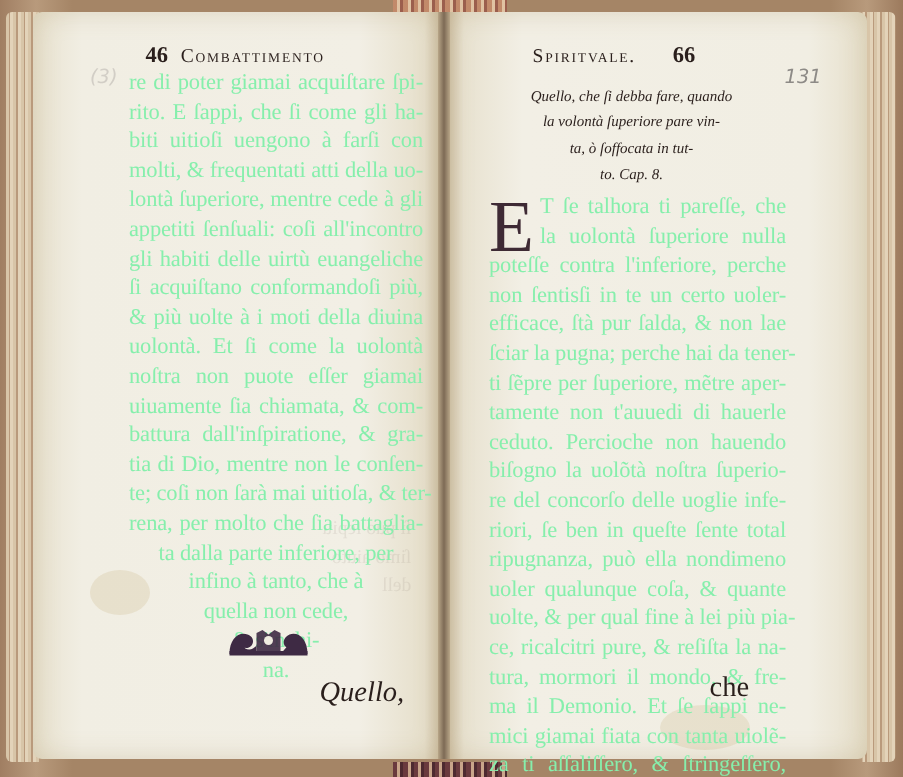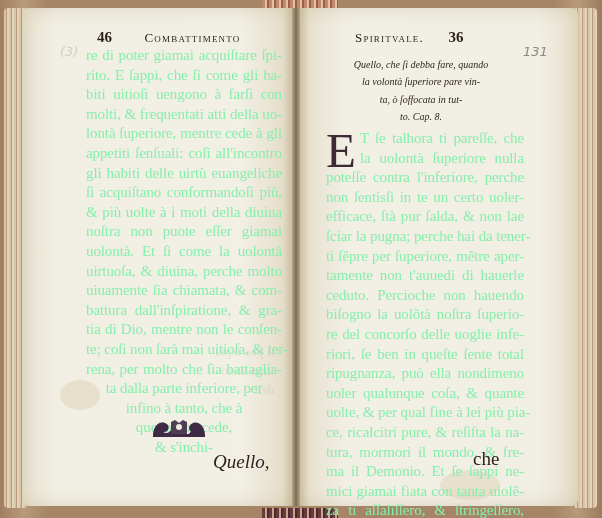--- a/index.html
+++ b/index.html
@@ -58,21 +58,21 @@
   .line { white-space: nowrap; text-align: justify; text-align-last: justify; }
   .line.center { text-align: left; text-align-last: center; }
   .left-body { left: 86px; top: 46px; width: 196px; }
   .right-body { left: 326px; top: 129px; width: 198px; }
   .header {
     position: absolute; font-size: 13px; letter-spacing: 1.2px; color: #2a1f1c;
     font-variant: small-caps;
   }
   .page-num { font-size: 15px; letter-spacing: 0; font-weight: bold; font-variant: normal; }
   .left-header { left: 97px; top: 29px; width: 180px; }
-  .left-header .page-num { margin-right: 28px; }
+  .left-header .page-num { margin-right: 4px; }
   .right-header { left: 355px; top: 29px; width: 140px; }
   .right-header .page-num { margin-left: 20px; }
   .pencil-num {
     position: absolute; font-family: "DejaVu Sans", sans-serif; font-size: 13px;
     color: #8d8a86; font-style: italic;
   }
   .pencil-left { left: 60px; top: 44px; color: #d2cec6; }
   .pencil-right { left: 523px; top: 44px; }
   .chapter-title {
     position: absolute; left: 318px; top: 56px; width: 206px;
@@ -125,49 +125,49 @@
 <div class="text left-body">
   <div class="line">re di poter giamai acquiſtare ſpi-</div>
   <div class="line">rito. E ſappi, che ſi come gli ha-</div>
   <div class="line">biti uitioſi uengono à farſi con</div>
   <div class="line">molti, &amp; frequentati atti della uo-</div>
   <div class="line">lontà ſuperiore, mentre cede à gli</div>
   <div class="line">appetiti ſenſuali: coſi all'incontro</div>
   <div class="line">gli habiti delle uirtù euangeliche</div>
   <div class="line">ſi acquiſtano conformandoſi più,</div>
   <div class="line">&amp; più uolte à i moti della diuina</div>
+  <div class="line">uolontà. Et ſi come la uolontà</div>
   <div class="line">noſtra non puote eſſer giamai</div>
-  <div class="line">uolontà. Et ſi come la uolontà</div>
-  <div class="line">uirtuoſa, &amp; diuina, perche molto</div>
   <div class="line">uiuamente ſia chiamata, &amp; com-</div>
   <div class="line">battura dall'inſpiratione, &amp; gra-</div>
   <div class="line">tia di Dio, mentre non le conſen-</div>
   <div class="line">te; coſi non ſarà mai uitioſa, &amp; ter-</div>
   <div class="line">rena, per molto che ſia battaglia-</div>
   <div class="line center" style="padding:0 10px;">ta dalla parte inferiore, per</div>
   <div class="line center">infino à tanto, che à</div>
   <div class="line center">quella non cede,</div>
   <div class="line center">&amp; s'inchi-</div>
+  <div class="line center">na.</div>
 </div>
 
 <svg class="ornament" viewBox="0 0 56 20">
   <g fill="#3e2a44">
     <path d="M2 18 C2 8 8 3 14 5 C20 7 18 14 13 14 C9 14 9 9 12 9 C14 9 14 11 13 12 L11 12 C12 16 18 16 20 12 L20 18 Z"></path>
     <path d="M20 4 L24 2 L28 5 L32 2 L36 4 L36 18 L20 18 Z" opacity="0.9"></path>
     <circle cx="28" cy="9" r="3" fill="#efece0"></circle>
     <path d="M54 18 C54 8 48 3 42 5 C37 7 37 13 41 14 C45 15 46 10 43 10 L36 18 Z"></path>
     <rect x="2" y="16" width="52" height="3"></rect>
   </g>
 </svg>
 
 <div class="catchword catch-left">Quello,</div>
 
 <div class="header right-header">
   <span>Spiritvale.</span>
-  <span class="page-num">36</span>
+  <span class="page-num">66</span>
 </div>
 <div class="pencil-num pencil-right">131</div>
 
 <div class="chapter-title">
   <div class="line">Quello, che ſi debba fare, quando</div>
   <div class="line">la volontà ſuperiore pare vin-</div>
   <div class="line">ta, ò ſoffocata in tut-</div>
   <div class="line">to.   Cap. 8.</div>
 </div>
 

